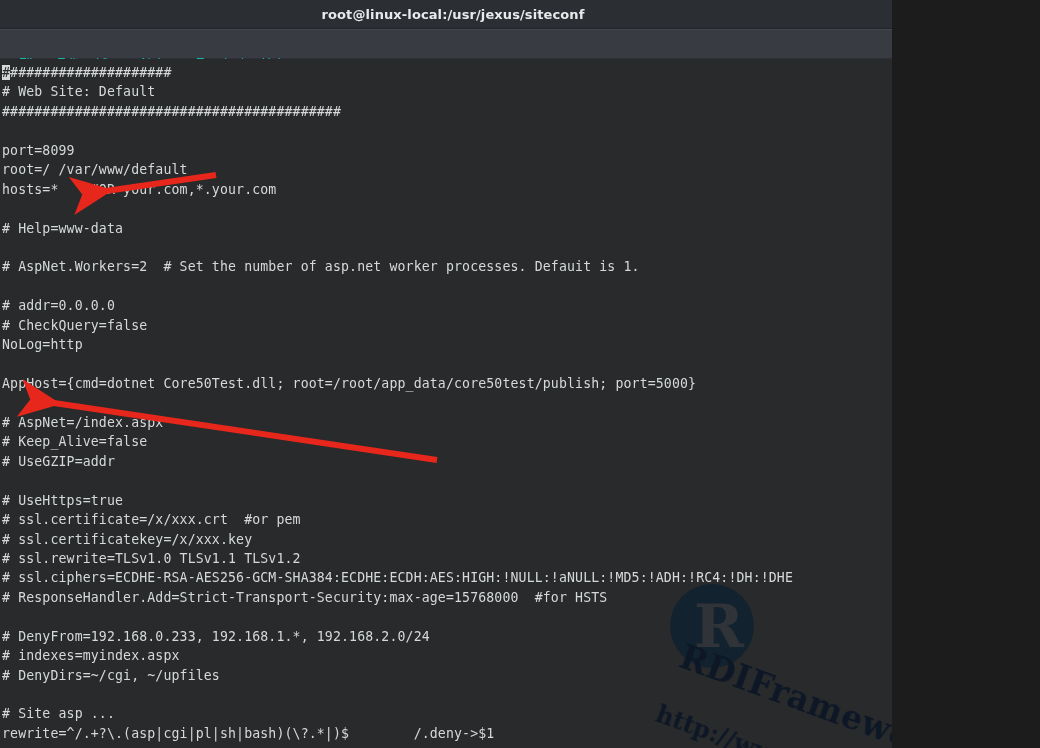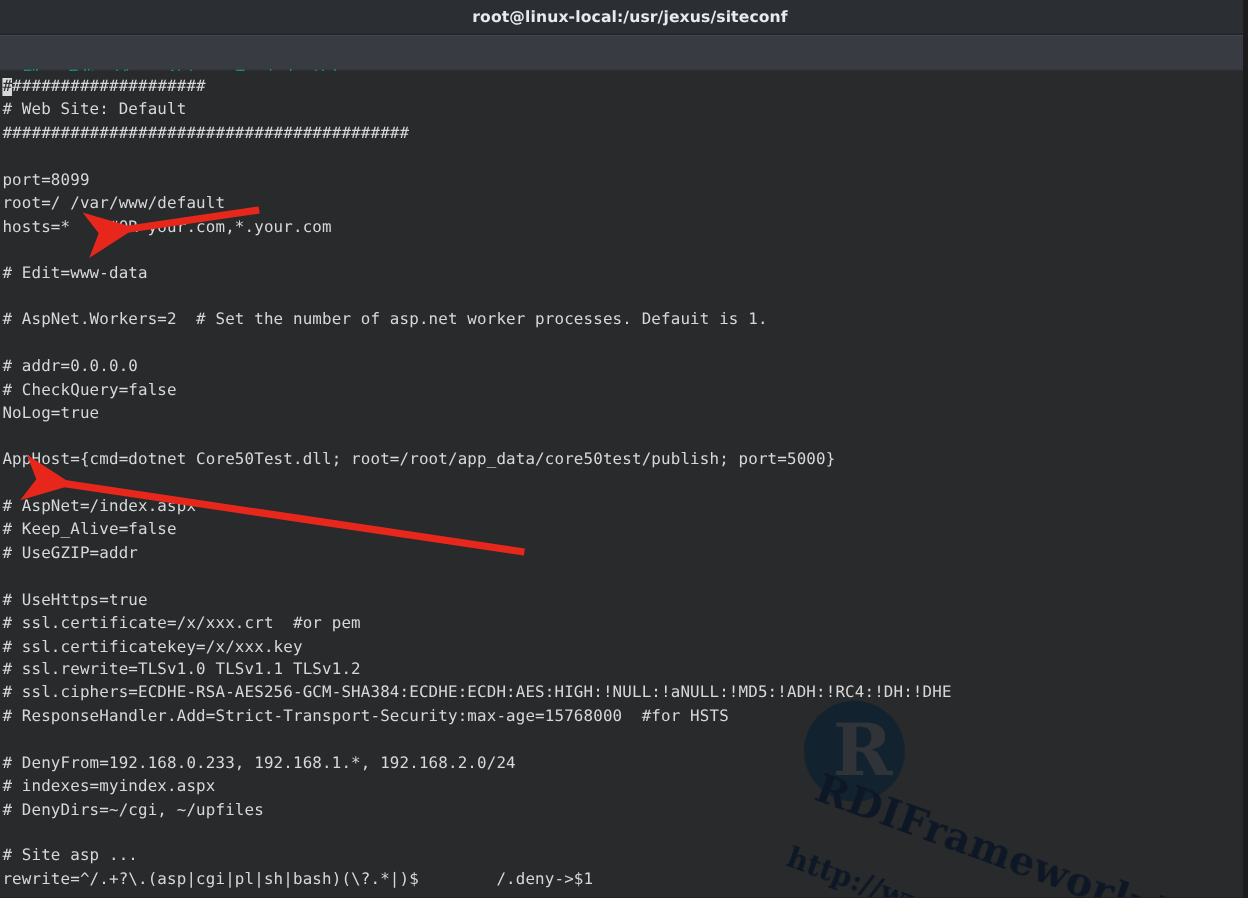--- a/index.html
+++ b/index.html
@@ -3,21 +3,21 @@
 <meta charset="utf-8">
 <title>Terminal</title>
 <style>
   html, body {
     margin: 0;
     padding: 0;
     background: #1c1c1c;
   }
   #app {
     position: relative;
-    width: 1036px;
+    width: 892px;
     height: 748px;
     overflow: hidden;
     background: #282a2b;
     font-family: "DejaVu Sans Mono", "Liberation Mono", monospace;
     -webkit-font-smoothing: antialiased;
   }
 
   
   .titlebar {
     position: relative;
@@ -183,27 +183,27 @@
 
     <div id="term-lines">
         <div class="term-line"><span class="cursor-cell">#</span>####################</div>
         <div class="term-line"># Web Site: Default</div>
         <div class="term-line">##########################################</div>
         <div class="term-line blank"> </div>
         <div class="term-line">port=8099</div>
         <div class="term-line">root=/ /var/www/default</div>
         <div class="term-line">hosts=*    #OR your.com,*.your.com</div>
         <div class="term-line blank"> </div>
-        <div class="term-line"># Edit=www-data</div>
+        <div class="term-line"># Help=www-data</div>
         <div class="term-line blank"> </div>
         <div class="term-line"># AspNet.Workers=2  # Set the number of asp.net worker processes. Defauit is 1.</div>
         <div class="term-line blank"> </div>
         <div class="term-line"># addr=0.0.0.0</div>
         <div class="term-line"># CheckQuery=false</div>
-        <div class="term-line">NoLog=true</div>
+        <div class="term-line">NoLog=http</div>
         <div class="term-line blank"> </div>
         <div class="term-line">AppHost={cmd=dotnet Core50Test.dll; root=/root/app_data/core50test/publish; port=5000}</div>
         <div class="term-line blank"> </div>
         <div class="term-line"># AspNet=/index.aspx</div>
         <div class="term-line"># Keep_Alive=false</div>
         <div class="term-line"># UseGZIP=addr</div>
         <div class="term-line blank"> </div>
         <div class="term-line"># UseHttps=true</div>
         <div class="term-line"># ssl.certificate=/x/xxx.crt  #or pem</div>
         <div class="term-line"># ssl.certificatekey=/x/xxx.key</div>

